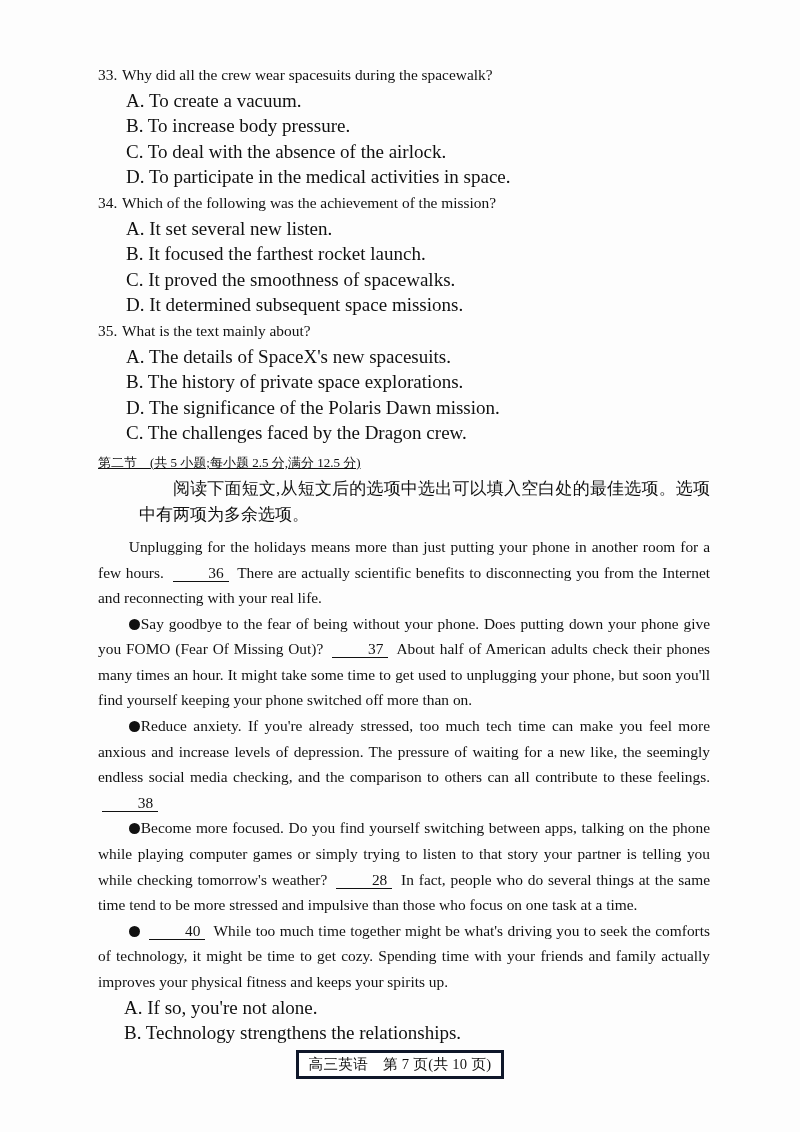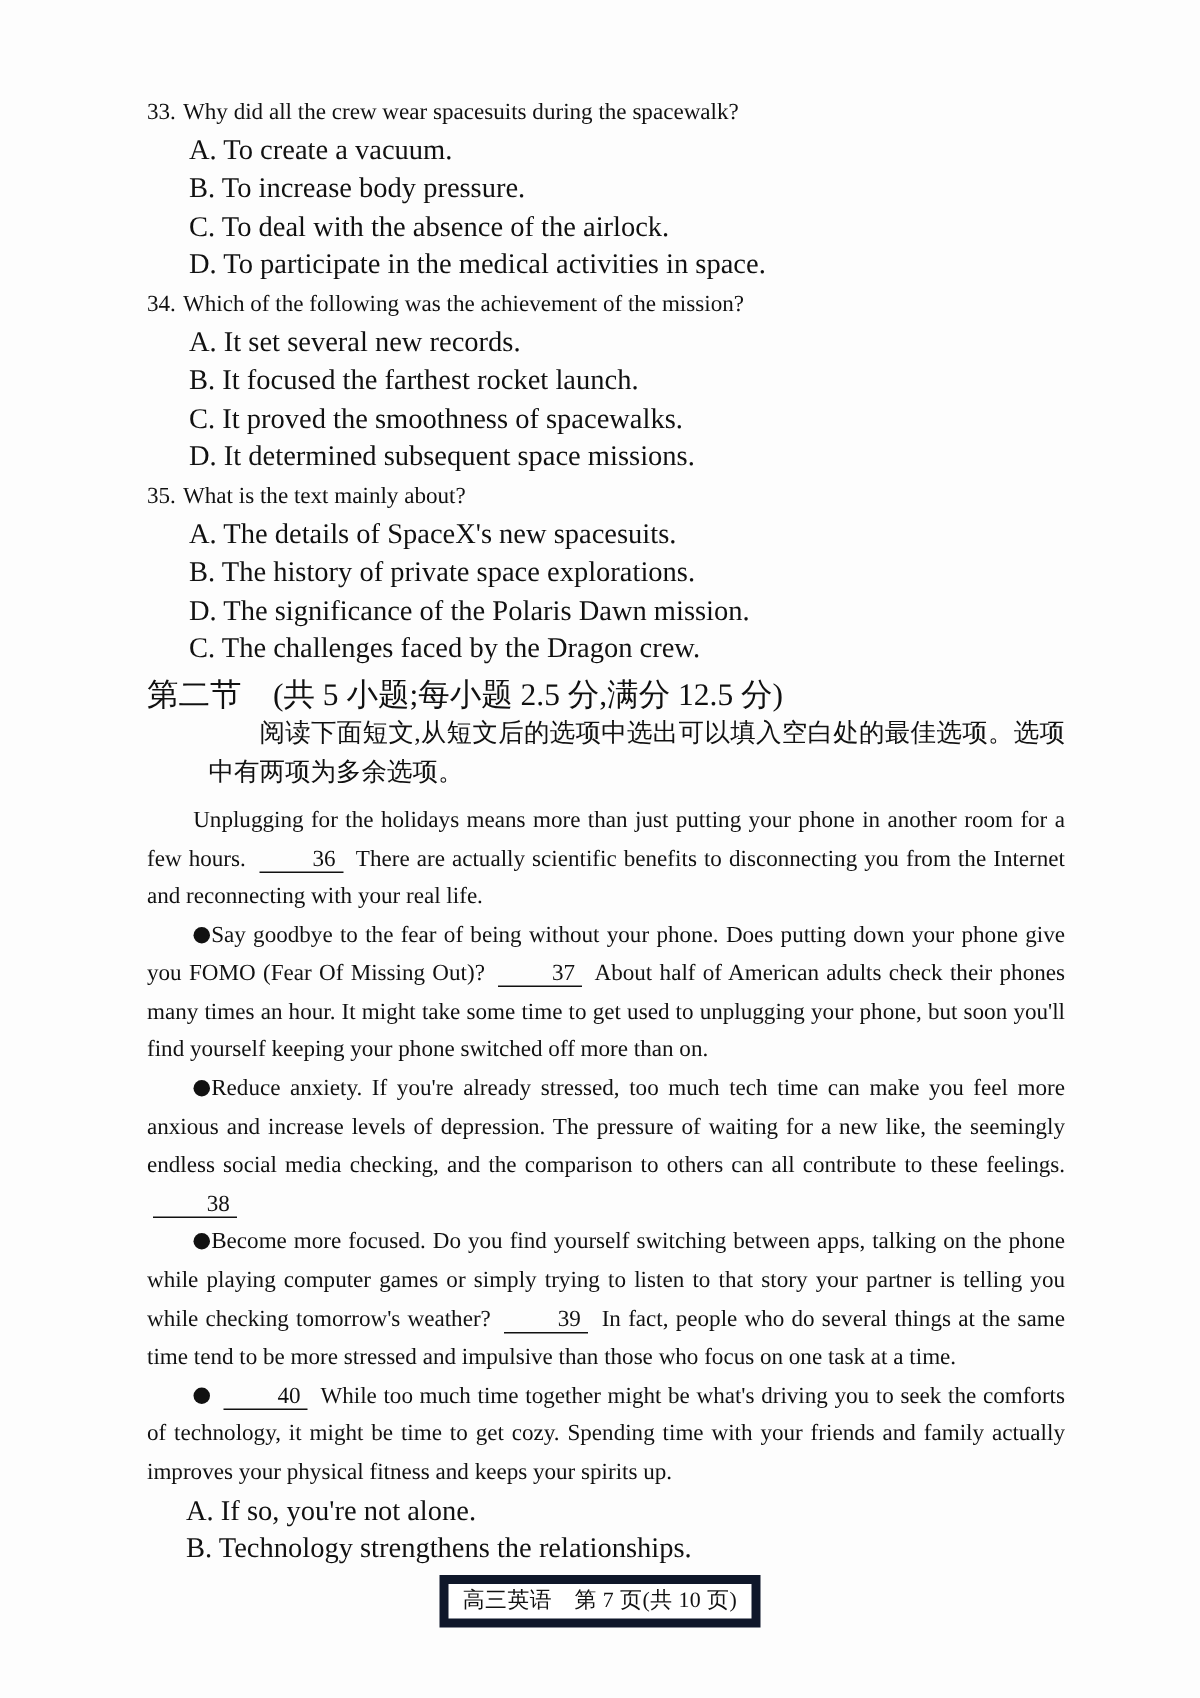--- a/index.html
+++ b/index.html
@@ -33,24 +33,25 @@
     line-height: 25.6px;
     white-space: nowrap;
   }
   .opt-line {
     font-size: 19px;
     line-height: 25.6px;
     padding-left: 28px;
     white-space: nowrap;
   }
   .section-head {
-    font-size: 21px;
+    font-size: 13px;
     line-height: 26px;
     margin-top: 4px;
     font-family: "Liberation Serif", "DejaVu Serif", serif;
+    text-decoration: underline;
   }
   .cn {
     font-family: "Liberation Serif", "DejaVu Serif", serif;
   }
   .instr {
     font-size: 17px;
     line-height: 26px;
     text-align: justify;
     text-justify: inter-character;
     margin-left: 41px;
@@ -91,21 +92,21 @@
   .spacer-sm { height: 6px; }
   .footer {
     position: absolute;
     left: 0;
     top: 1050px;
     width: 800px;
     text-align: center;
   }
   .footer-box {
     display: inline-block;
-    border: 6px solid #0f172a;
+    border: 3px solid #0f172a;
     padding: 2px 10px 3px 10px;
     font-size: 14.6px;
     line-height: 18px;
     background: #ffffff;
     letter-spacing: 0.3px;
   }
 </style>
 </head>
 <body>
 
@@ -115,21 +116,21 @@
 
     
     <div class="q-line" style="display:inline-block;width:24px;">33.</div><span class="q-line">Why did all the crew wear spacesuits during the spacewalk?</span>
     <div class="opt-line">A. To create a vacuum.</div>
     <div class="opt-line">B. To increase body pressure.</div>
     <div class="opt-line">C. To deal with the absence of the airlock.</div>
     <div class="opt-line">D. To participate in the medical activities in space.</div>
 
     
     <div><span class="q-line" style="display:inline-block;width:24px;">34.</span><span class="q-line">Which of the following was the achievement of the mission?</span></div>
-    <div class="opt-line">A. It set several new records.</div>
+    <div class="opt-line">A. It set several new listen.</div>
     <div class="opt-line">B. It focused the farthest rocket launch.</div>
     <div class="opt-line">C. It proved the smoothness of spacewalks.</div>
     <div class="opt-line">D. It determined subsequent space missions.</div>
 
     
     <div><span class="q-line" style="display:inline-block;width:24px;">35.</span><span class="q-line">What is the text mainly about?</span></div>
     <div class="opt-line">A. The details of SpaceX's new spacesuits.</div>
     <div class="opt-line">B. The history of private space explorations.</div>
     <div class="opt-line">D. The significance of the Polaris Dawn mission.</div>
     <div class="opt-line">C. The challenges faced by the Dragon crew.</div>
@@ -158,21 +159,21 @@
 
     
     <p class="para ind">
       <span class="bullet"></span><span>Reduce anxiety. If you're already stressed, too much tech time can make you feel more anxious and increase levels of depression. The pressure of waiting for a new like, the seemingly endless social media checking, and the comparison to others can all contribute to these feelings.</span>
       <span class="blank">38</span>
     </p>
 
     
     <p class="para ind">
       <span class="bullet"></span><span>Become more focused. Do you find yourself switching between apps, talking on the phone while playing computer games or simply trying to listen to that story your partner is telling you while checking tomorrow's weather?</span>
-      <span class="blank">39</span>
+      <span class="blank">28</span>
       <span>In fact, people who do several things at the same time tend to be more stressed and impulsive than those who focus on one task at a time.</span>
     </p>
 
     
     <p class="para ind">
       <span class="bullet"></span>
       <span class="blank">40</span>
       <span>While too much time together might be what's driving you to seek the comforts of technology, it might be time to get cozy. Spending time with your friends and family actually improves your physical fitness and keeps your spirits up.</span>
     </p>
 

